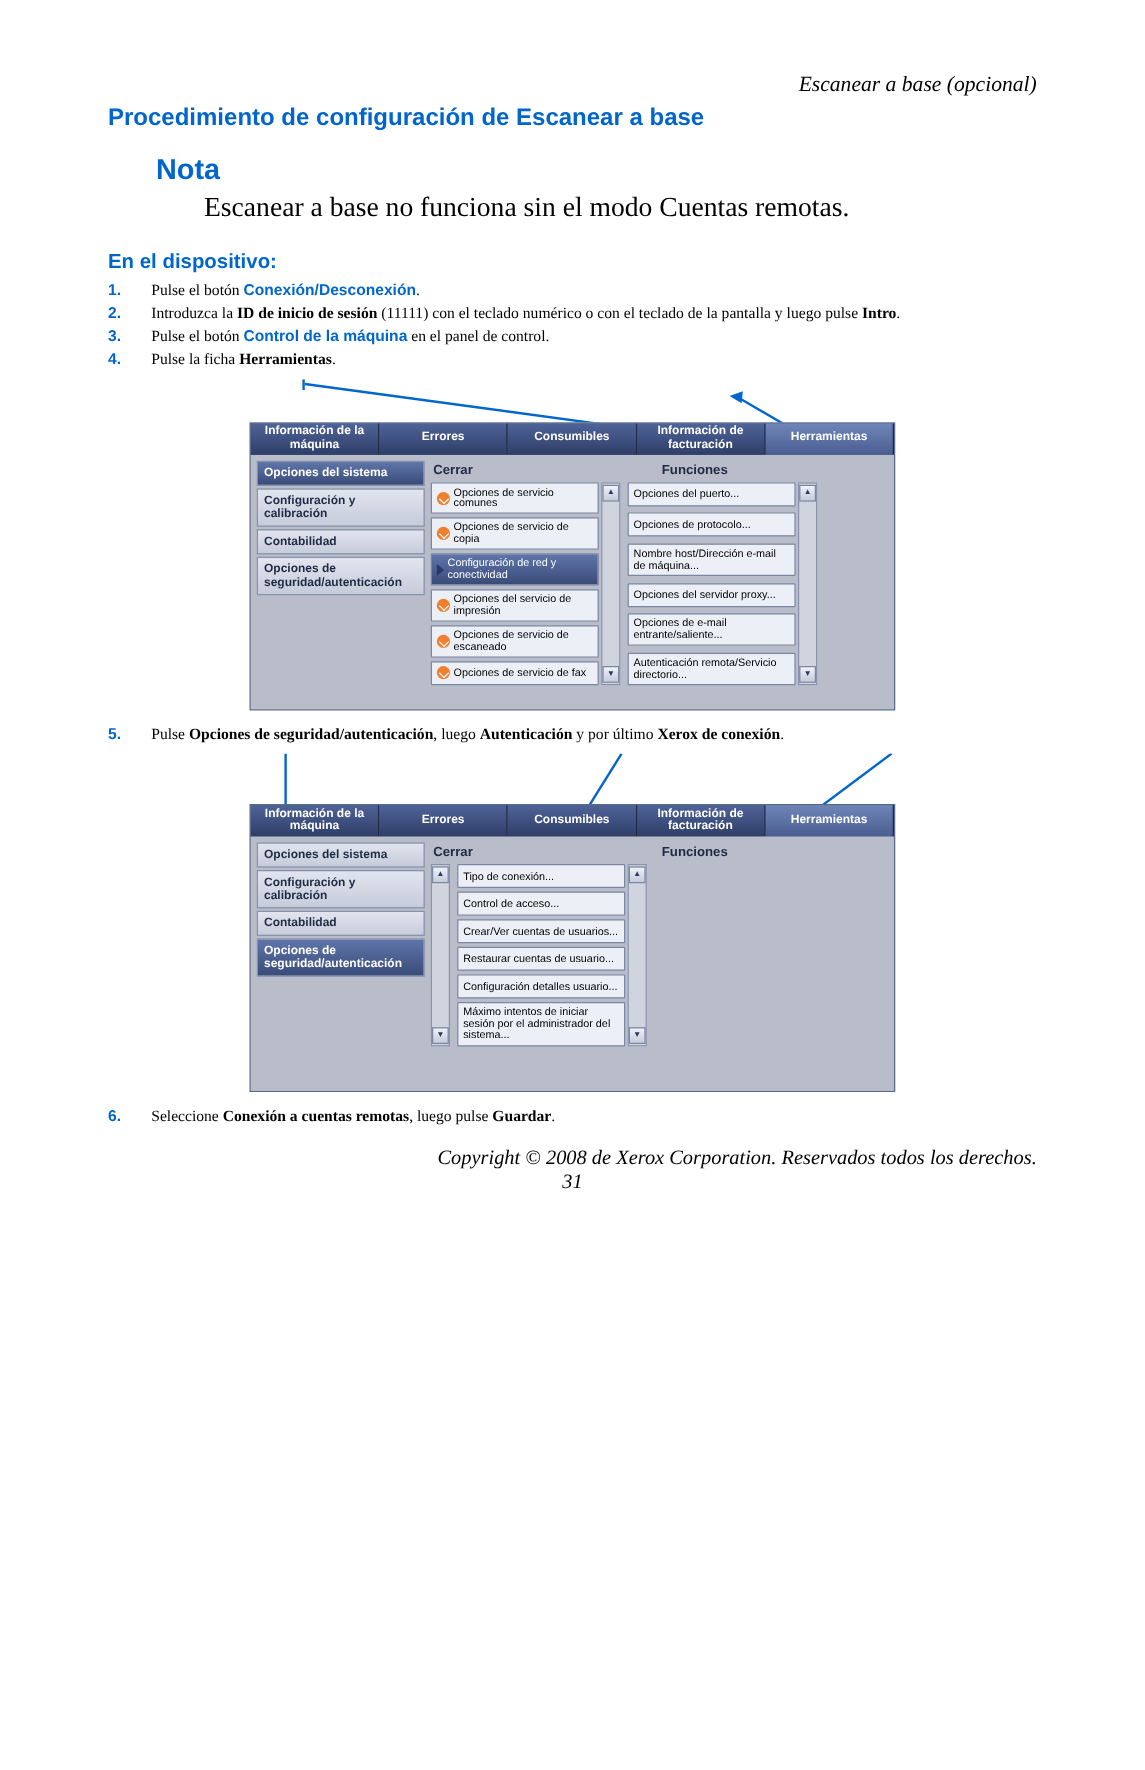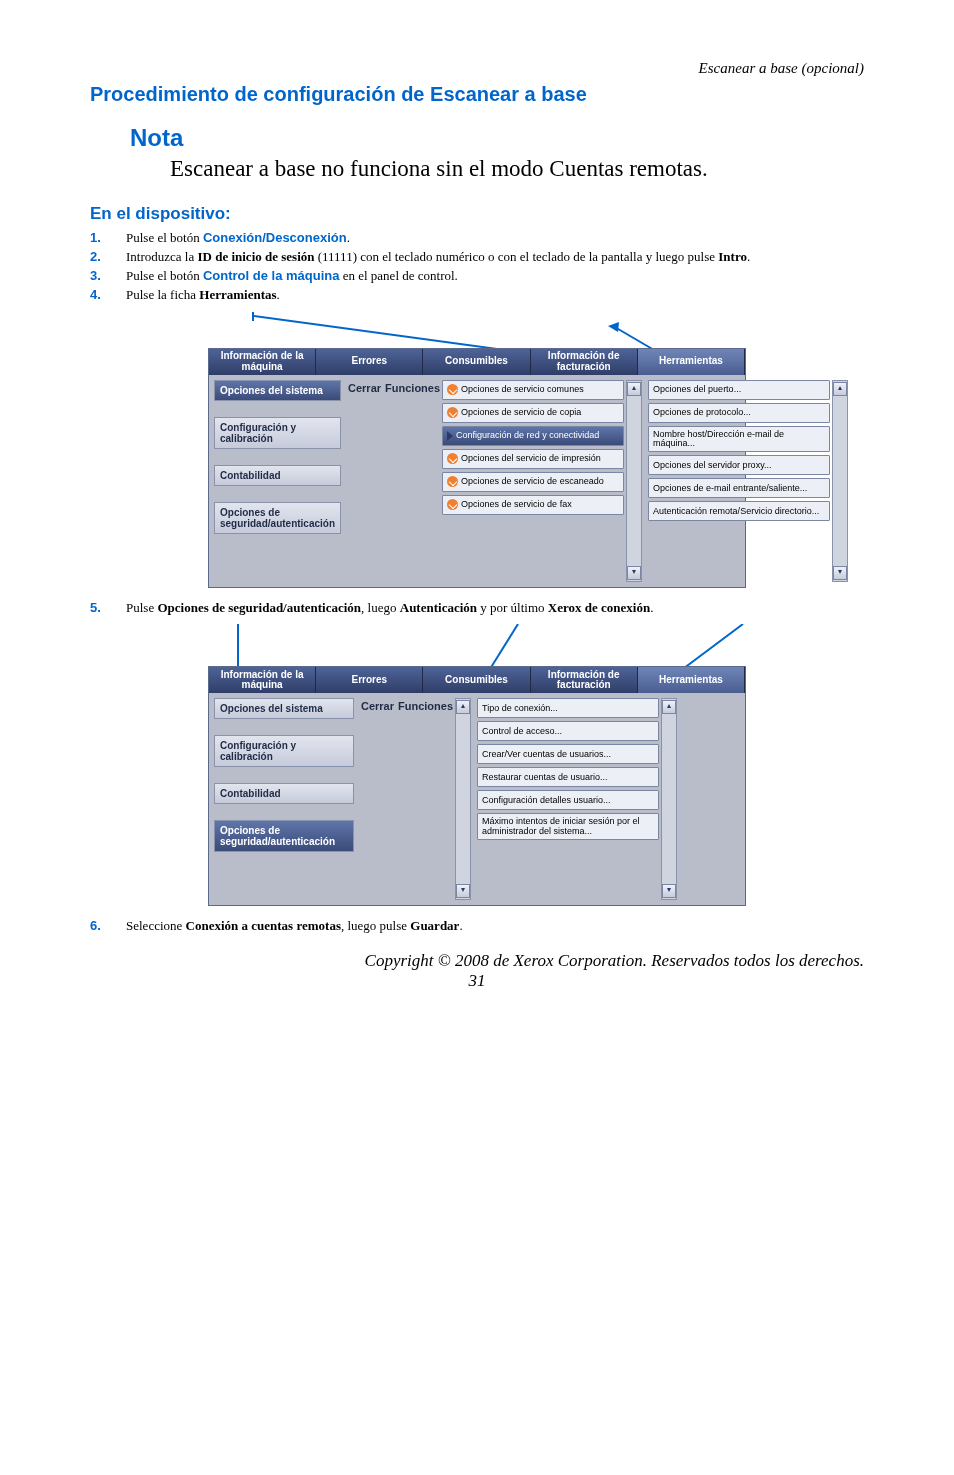--- a/index.html
+++ b/index.html
@@ -8,21 +8,21 @@
     font-family: "Times New Roman", serif;
     background: #fff;
     width: 954px;
   }
   .page {
     padding: 60px 90px 30px 90px;
   }
   .header-right {
     text-align: right;
     font-style: italic;
-    font-size: 15px;
+    font-size: 18px;
     color: #000;
     margin-bottom: 6px;
   }
   .h1 {
     color: #0066cc;
     font-family: Arial, sans-serif;
     font-weight: bold;
     font-size: 20px;
     margin-bottom: 18px;
   }
@@ -116,59 +116,60 @@
     padding: 5px;
     gap: 5px;
     background: #b8bdc9;
     min-height: 212px;
     box-sizing: border-box;
   }
   .sidenav {
     width: 140px;
     display: flex;
     flex-direction: column;
-    gap: 16px;
+    gap: 2px;
   }
   .sidenav .sitem {
     background: linear-gradient(#e2e5ee, #c6cbdb);
     border: 1px solid #8892aa;
     padding: 4px 5px;
     font-size: 10px;
     font-weight: bold;
     color: #1f2a44;
     line-height: 1.1;
   }
   .sidenav .sitem.sel {
     background: linear-gradient(#5f75aa, #3a4b78);
     color: #fff;
   }
   .center-col {
     flex: 1;
     display: flex;
-    flex-direction: row;
+    flex-direction: column;
   }
   .col-head {
     font-size: 11px;
     font-weight: bold;
     color: #1f2a44;
     padding: 2px 2px 4px 2px;
   }
   .lists-row {
     display: flex;
     gap: 6px;
   }
   .list-col {
     display: flex;
     gap: 2px;
   }
   .list {
-    width: 182px;
+    width: 140px;
     display: flex;
     flex-direction: column;
     gap: 3px;
+    justify-content: space-between;
   }
   .litem {
     background: #eceff6;
     border: 1px solid #7a86a2;
     border-radius: 1px;
     padding: 3px 4px;
     font-size: 9px;
     color: #000;
     display: flex;
     align-items: center;

